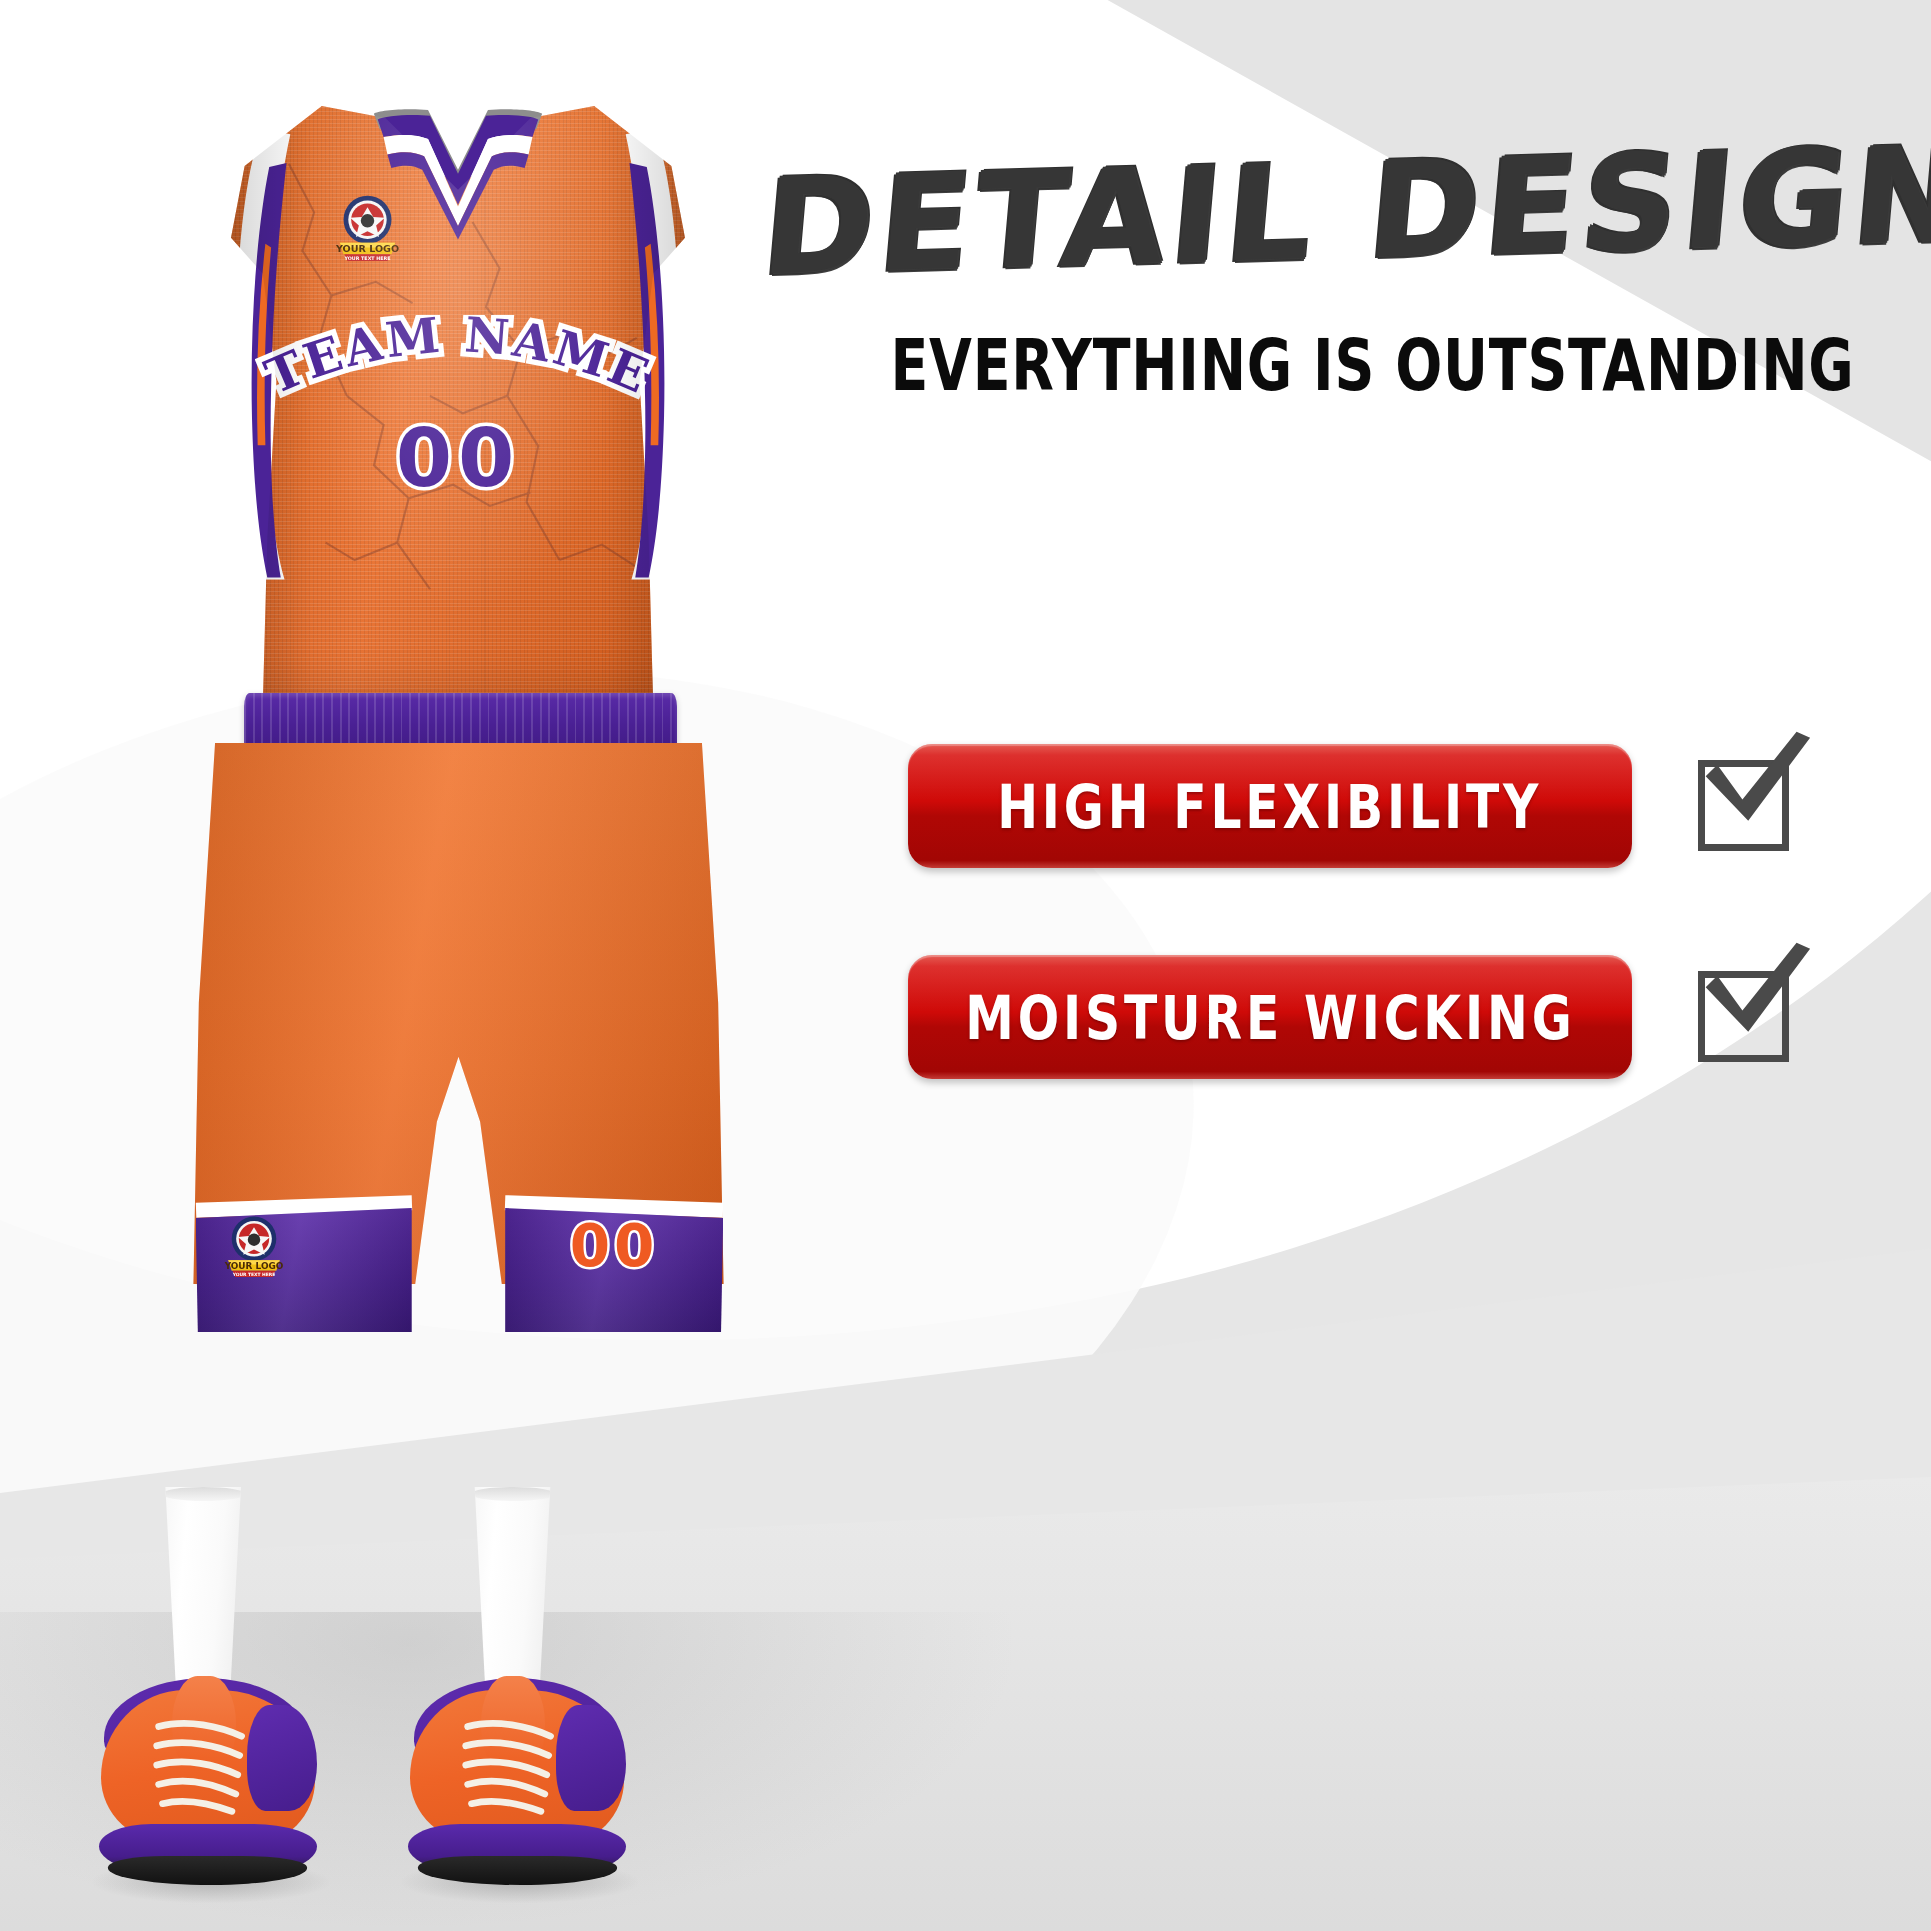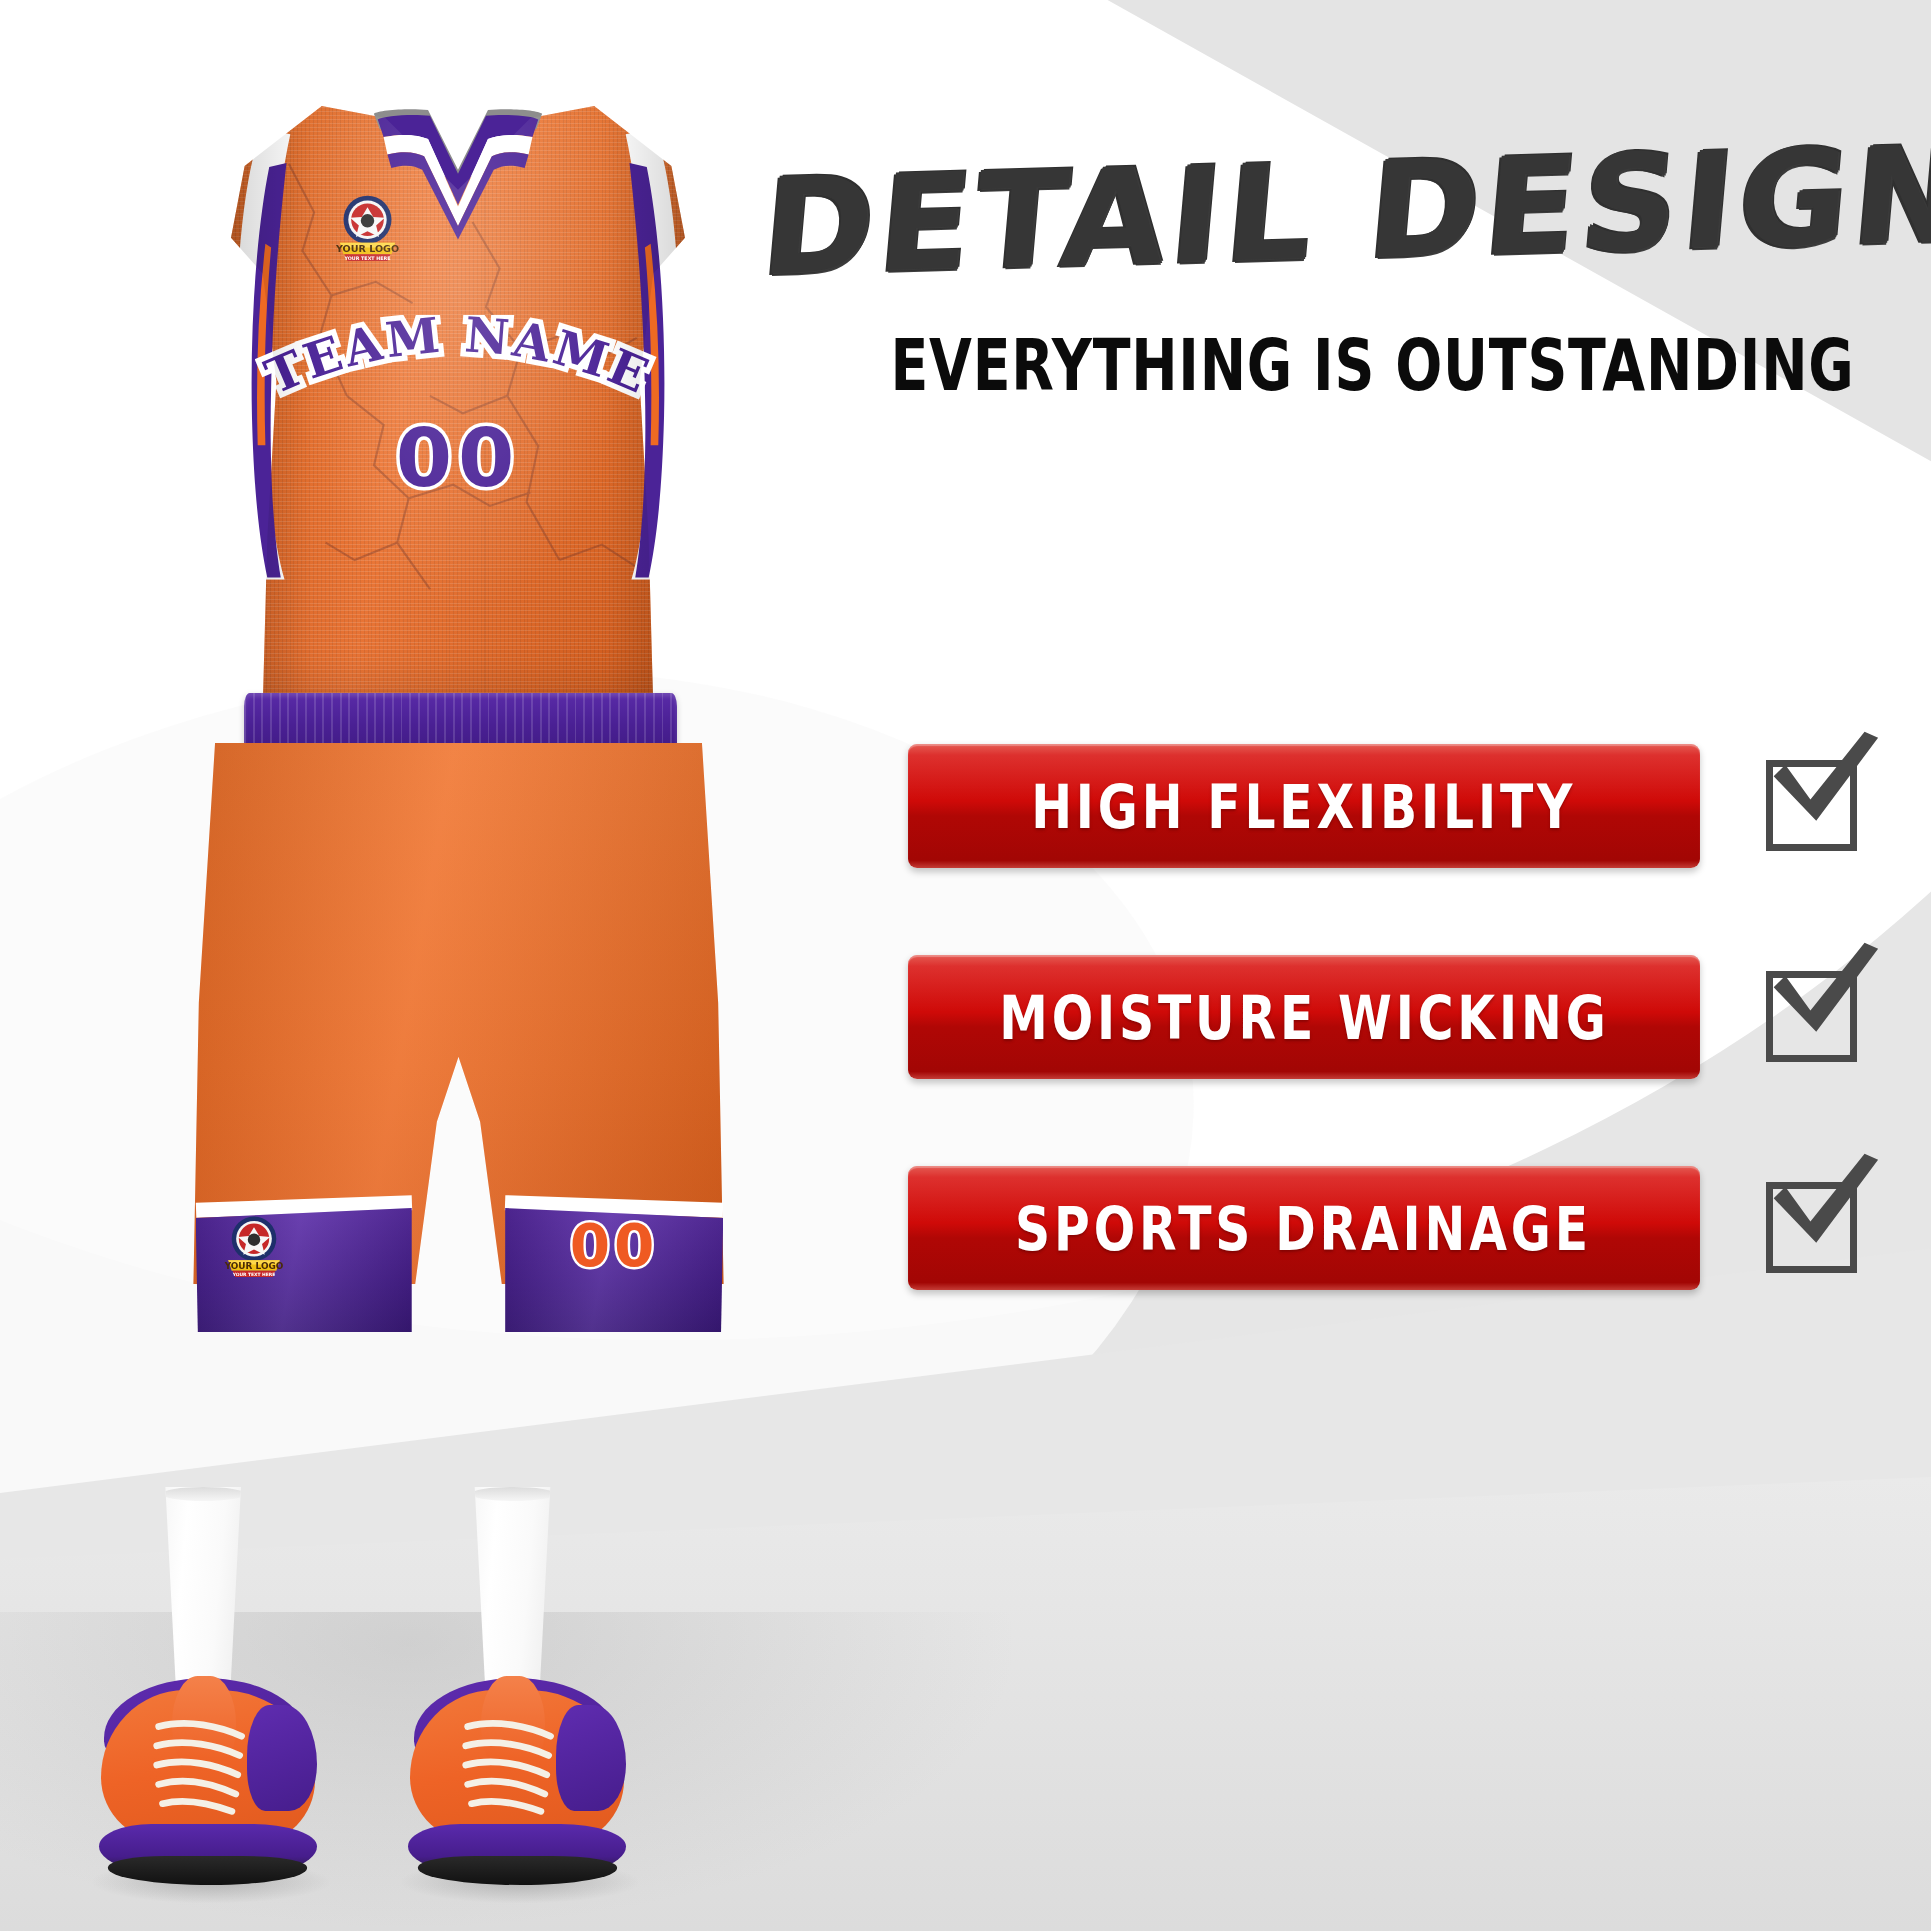--- a/index.html
+++ b/index.html
@@ -141,23 +141,23 @@
   }
   .feature-row {
     position: relative;
     display: flex;
     align-items: center;
     height: 126px;
     margin-bottom: 85px;
   }
   .feature-bar {
     position: relative;
-    width: 792px;
+    width: 724px;
     height: 124px;
-    border-radius: 9px;
+    border-radius: 24px;
     background: linear-gradient(180deg,
         #e03a30 0%,
         #d8100d 9%,
         #cf0a08 46%,
         #b00705 58%,
         #a20604 94%,
         #c43c36 100%);
     box-shadow:
       0 3.9px 7.7px rgba(0,0,0,0.22),
       inset 0 1.9px 1px rgba(255,255,255,0.30);
@@ -529,31 +529,20 @@
         <span class="feature-label wide">MOISTURE WICKING</span>
       </div>
       <div class="check-wrap">
         <div class="check-box"></div>
         <svg class="check-mark" viewBox="0 0 130 120">
           <path d="M14 50 L26 38 L52 74 L108 4 L122 10 L58 96 Z" fill="#4a4a4a"></path>
         </svg>
       </div>
     </div>
 
-    <div class="feature-row">
-      <div class="feature-bar">
-        <span class="feature-label wide">SPORTS DRAINAGE</span>
-      </div>
-      <div class="check-wrap">
-        <div class="check-box"></div>
-        <svg class="check-mark" viewBox="0 0 130 120">
-          <path d="M14 50 L26 38 L52 74 L108 4 L122 10 L58 96 Z" fill="#4a4a4a"></path>
-        </svg>
-      </div>
-    </div>
 
   </div>
 
   <div class="uniform">
 
     <div class="jersey">
       <div class="jersey-body"></div>
 
       <svg class="side-panel-l" viewBox="0 0 74 470">
         <path d="M36 0 C14 60 6 180 10 300 C12 390 20 440 30 470 L60 470 C48 430 40 360 40 280 C42 170 52 70 66 6 Z" fill="#ffffff"></path>

